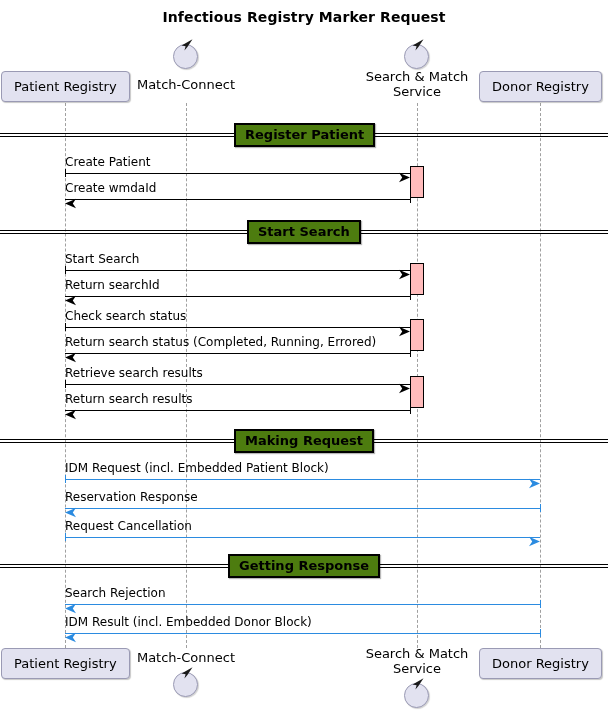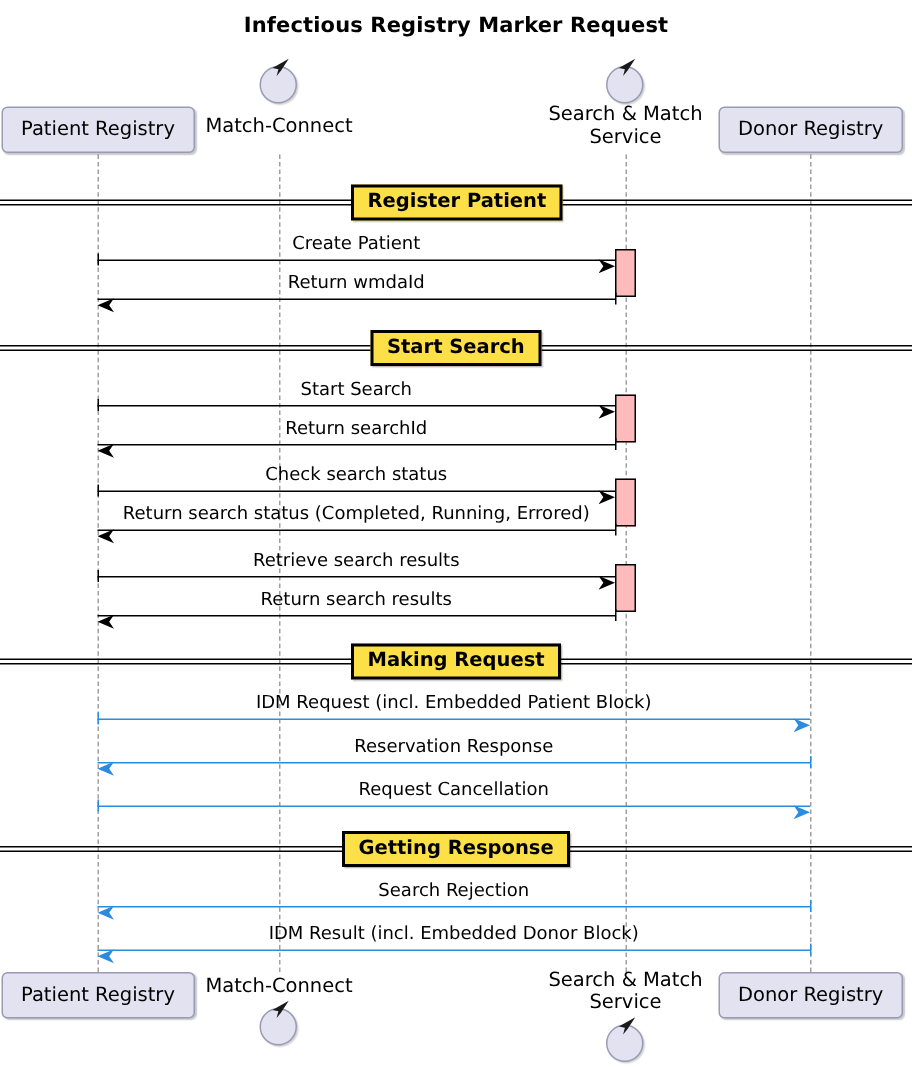--- a/index.html
+++ b/index.html
@@ -92,21 +92,21 @@
     left: 0;
     width: 608px;
     height: 4px;
     border-top: 1px solid #000000;
     border-bottom: 1px solid #000000;
     box-sizing: border-box;
   }
   .group-label {
     position: absolute;
     box-sizing: border-box;
-    background: #fde047;
+    background: #4d7c0f;
     border: 2px solid #000000;
     height: 24px;
     line-height: 20px;
     text-align: center;
     font-size: 13px;
     font-weight: bold;
     color: #000000;
     white-space: nowrap;
     padding: 0 9px;
     box-shadow: 1px 1px 1px rgba(0,0,0,0.28);
@@ -138,21 +138,20 @@
     position: absolute;
     top: -5px;
     width: 11px;
     height: 11px;
   }
   .msg-label {
     position: absolute;
     top: -18px;
     font-size: 12px;
     color: #000000;
-    text-align: center;
     white-space: nowrap;
   }
   .msg-stub {
     position: absolute;
     top: -4px;
     width: 0;
     height: 8px;
     border-left: 1px solid #000000;
   }
   .msg.blue .msg-stub {
@@ -196,21 +195,21 @@
           </svg></div>
         <div class="msg-stub" style="left: 0px;"></div>
         <div class="msg-label" style="left: 0px; width: 345px;">Create Patient</div>
       </div>
       <div class="msg" style="left: 65px; top: 199px; width: 345px;">
         <div class="msg-line" style="width: 345px;"></div>
         <div class="msg-head" style="left: 0px;"><svg width="11" height="11" viewBox="0 0 11 11">
             <path d="M11 0.8 L0 5.5 L11 10.2 L7.8 5.5 Z" fill="#000000"></path>
           </svg></div>
         <div class="msg-stub" style="left: 345px;"></div>
-        <div class="msg-label" style="left: 0px; width: 345px;">Return wmdaId</div>
+        <div class="msg-label" style="left: 0px; width: 345px;">Create wmdaId</div>
       </div>
       <div class="msg" style="left: 65px; top: 270px; width: 345px;">
         <div class="msg-line" style="width: 345px;"></div>
         <div class="msg-head" style="left: 334px;"><svg width="11" height="11" viewBox="0 0 11 11">
             <path d="M0 0.8 L11 5.5 L0 10.2 L3.2 5.5 Z" fill="#000000"></path>
           </svg></div>
         <div class="msg-stub" style="left: 0px;"></div>
         <div class="msg-label" style="left: 0px; width: 345px;">Start Search</div>
       </div>
       <div class="msg" style="left: 65px; top: 296px; width: 345px;">

